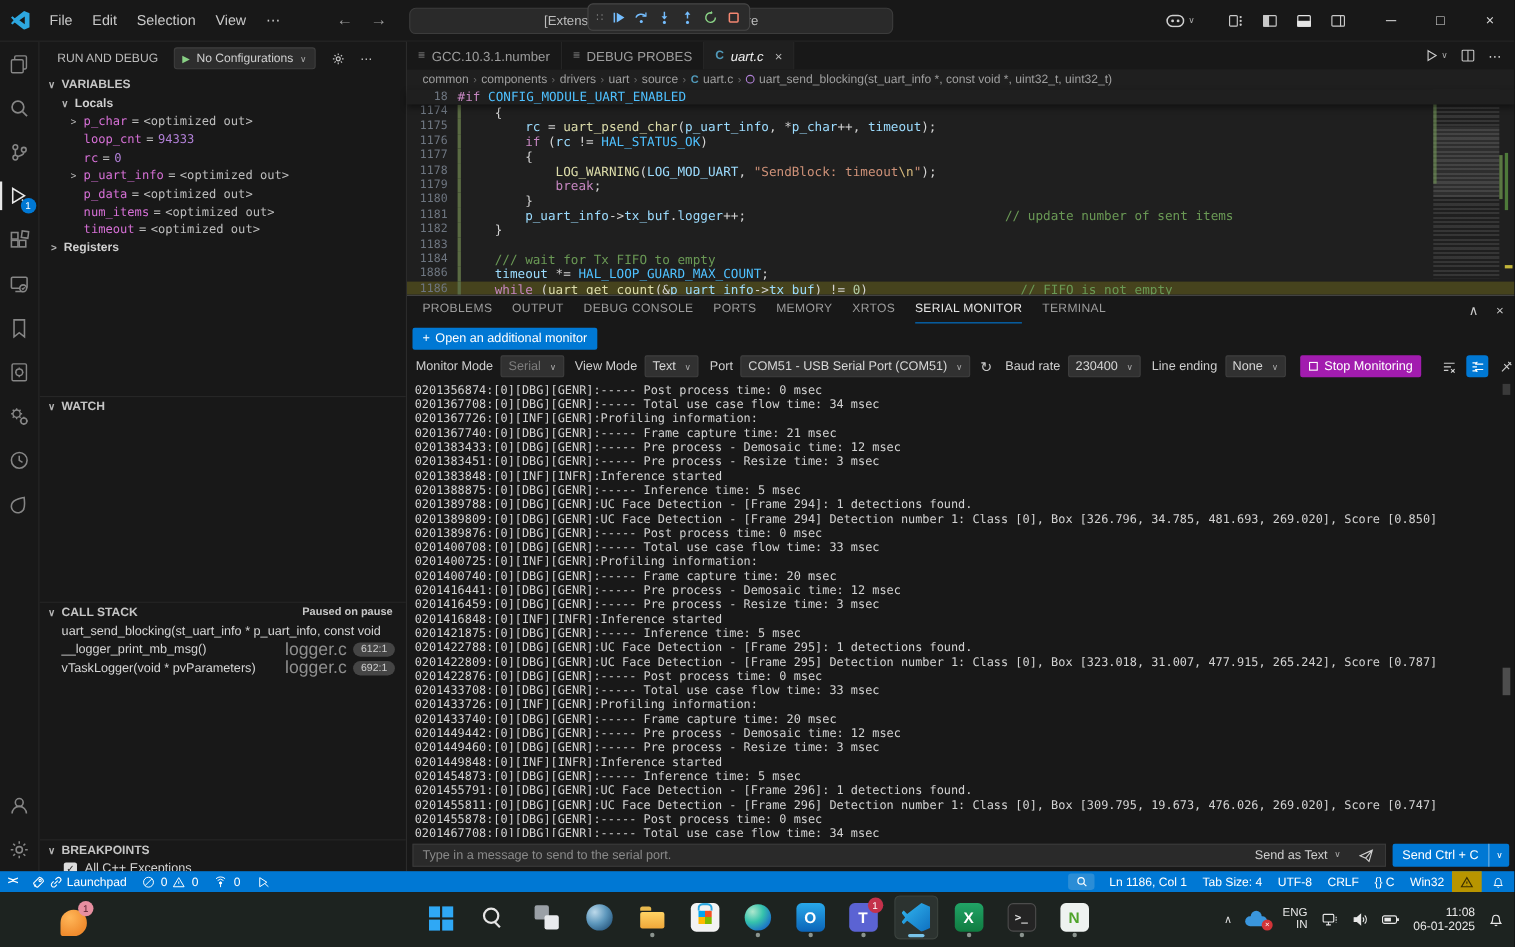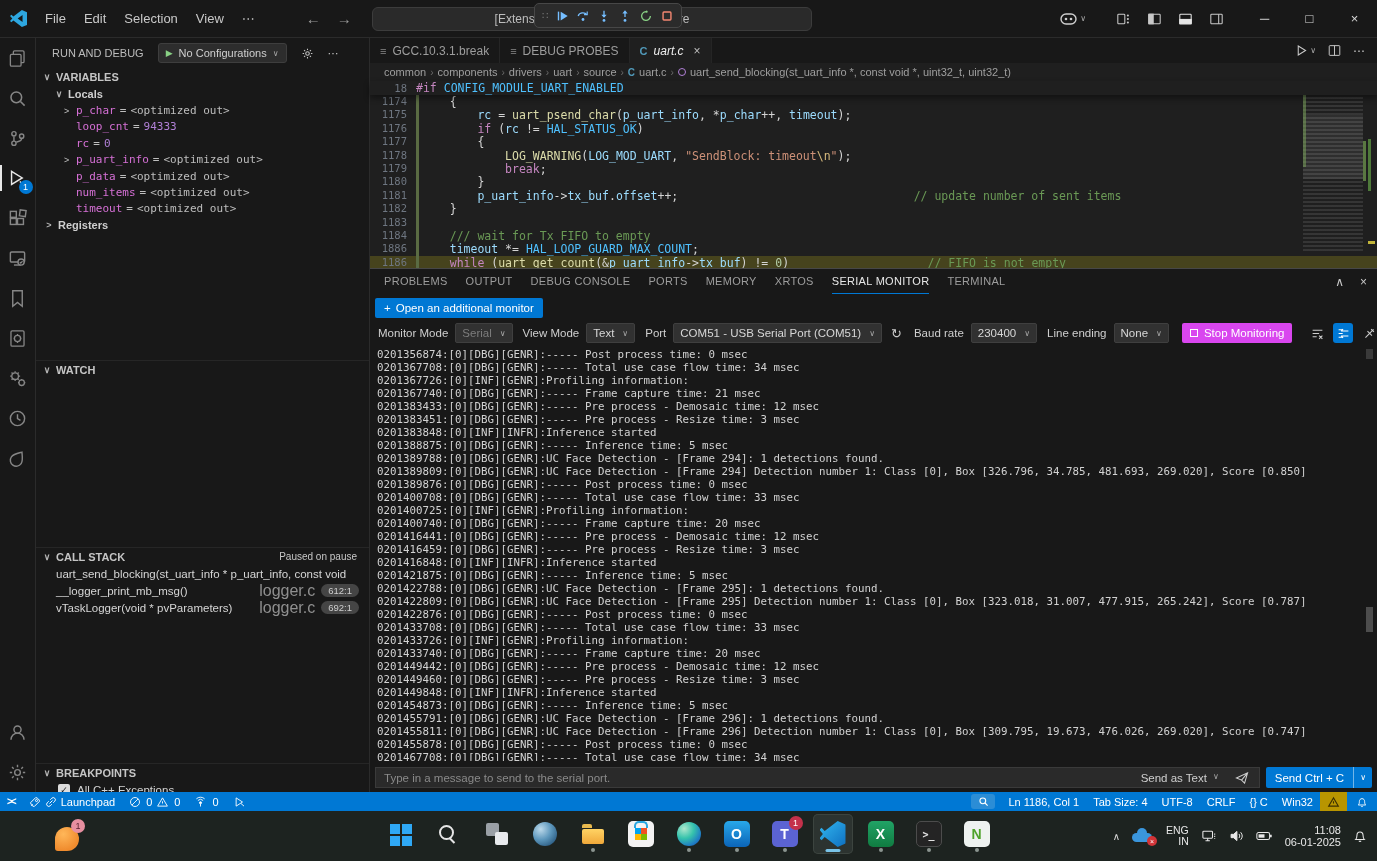--- a/index.html
+++ b/index.html
@@ -44,21 +44,21 @@
   .side-title{color:#bcbcbc}
   .noconfig{background:#2d2d2d;border:1px solid #3e3e3e;border-radius:3px;height:20px;display:flex;
             align-items:center;font-size:11px;padding:0 7px;gap:6px;color:#cfcfcf;margin-left:6px}
   .noconfig .play{color:#89d185;font-size:9px}
   .chev{font-size:8px;color:#a8a8a8}
   .side-head .hicon{margin-left:6px;color:#c5c5c5}
   .sec{position:absolute;left:0;right:0}
   .sechead{display:flex;align-items:center;height:18px;padding-left:4px;font-size:11px;font-weight:bold;
            color:#c5c5c5;gap:2px;border-top:1px solid #262626}
   .twist{width:14px;text-align:center;font-size:9px;color:#b5b5b5}
-  .paused{margin-left:auto;padding-right:12px;font-size:10px;font-weight:normal;color:#c8c8c8}
+  .paused{margin-left:auto;padding-right:12px;font-size:10px;font-weight:bold;color:#c8c8c8}
   .vrow{display:flex;align-items:center;height:16.4px;padding-left:28px;
         font-family:"DejaVu Sans Mono",monospace;font-size:11px;white-space:pre}
   .vrow .tw{width:12px;color:#c5c5c5;font-size:9px;font-family:"Liberation Sans",sans-serif}
   .vname{color:#d670d6}
   .veq{color:#bfbfbf;padding:0 4px}
   .vval.opt{color:#bdbdbd}
   .vval.num{color:#b180d7}
   .treelabel{display:flex;align-items:center;height:16.4px;padding-left:16px;font-size:11px;font-weight:bold;color:#cfcfcf;gap:2px}
   .csrow{display:flex;align-items:center;height:17px;padding:0 10px 0 20px;font-size:11.5px;color:#d6d6d6;white-space:nowrap;overflow:hidden}
   .csfile{color:#8f8f8f;font-size:16px;margin-left:auto;padding-right:6px}
@@ -114,21 +114,21 @@
   .pactions{margin-left:auto;display:flex;gap:16px;align-items:center;color:#c9c9c9;font-size:12px}
   .addmon{position:absolute;left:5px;top:29px;height:20px;background:#0078d4;color:#fff;font-size:11.5px;
           display:inline-flex;align-items:center;padding:0 9px;border-radius:2px;gap:5px}
   .mtoolbar{position:absolute;left:5px;top:53px;right:14px;height:22px;display:flex;align-items:center;
             gap:7px;font-size:11.5px;color:#cfcfcf;white-space:nowrap}
   .mlabel{padding-left:3px}
   .dd{background:#313131;border:1px solid #3f3f3f;height:20px;display:flex;align-items:center;
       padding:0 6px;gap:8px;border-radius:2px;font-size:11.5px;color:#d7d7d7}
   .dd.disabled{color:#7d7d7d}
   .refresh{color:#c9c9c9;font-size:13px;padding:0 2px}
-  .stopbtn{background:#d946ef;color:#fff;height:20px;display:flex;align-items:center;gap:6px;
+  .stopbtn{background:#a21caf;color:#fff;height:20px;display:flex;align-items:center;gap:6px;
            padding:0 8px;border-radius:2px;margin-left:6px}
   .stopsq{width:8px;height:8px;border:1.5px solid #fff}
   .mticons{display:flex;gap:6px;margin-left:8px}
   .mticon{width:20px;height:20px;display:flex;align-items:center;justify-content:center;border-radius:3px;color:#cdcdcd}
   .mticon.on{background:#0078d4;color:#fff}
   .logarea{position:absolute;left:7px;top:79px;right:16px;bottom:31px;overflow:hidden;
            font-family:"DejaVu Sans Mono",monospace;font-size:10.8px;line-height:13px;color:#d2d2d2}
   .logline{height:13px;white-space:pre}
   .logthumb{position:absolute;right:4px;top:338px;width:7px;height:25px;background:#4d4d4d}
   .logtop{position:absolute;right:4px;top:80px;width:7px;height:10px;background:#3a3a3a}
@@ -517,21 +517,21 @@
         </div>
     </div>
   </div>
 
   <div class="editor">
     <div class="tabbar">
       <div style="display:flex">
 
           <div class="tab">
             <span class="tabicon ic-list">≡</span>
-            <span class="tabname">GCC.10.3.1.break</span>
+            <span class="tabname">GCC.10.3.1.number</span>
 
           </div>
 
           <div class="tab">
             <span class="tabicon ic-list">≡</span>
             <span class="tabname">DEBUG PROBES</span>
 
           </div>
 
           <div class="tab active">
@@ -621,21 +621,21 @@
 
           <div class="cl">
             <span class="ln">1180</span>
             <span class="gitbar"></span>
             <span class="ct"><span class="tok-p">        }</span></span>
           </div>
 
           <div class="cl">
             <span class="ln">1181</span>
             <span class="gitbar"></span>
-            <span class="ct"><span class="tok-p">        </span><span class="tok-v">p_uart_info</span><span class="tok-p">-&gt;</span><span class="tok-v">tx_buf</span><span class="tok-p">.</span><span class="tok-v">offset</span><span class="tok-p">++;</span><span class="tok-p">                                  </span><span class="tok-c">// update number of sent items</span></span>
+            <span class="ct"><span class="tok-p">        </span><span class="tok-v">p_uart_info</span><span class="tok-p">-&gt;</span><span class="tok-v">tx_buf</span><span class="tok-p">.</span><span class="tok-v">logger</span><span class="tok-p">++;</span><span class="tok-p">                                  </span><span class="tok-c">// update number of sent items</span></span>
           </div>
 
           <div class="cl">
             <span class="ln">1182</span>
             <span class="gitbar"></span>
             <span class="ct"><span class="tok-p">    }</span></span>
           </div>
 
           <div class="cl">
             <span class="ln">1183</span>

